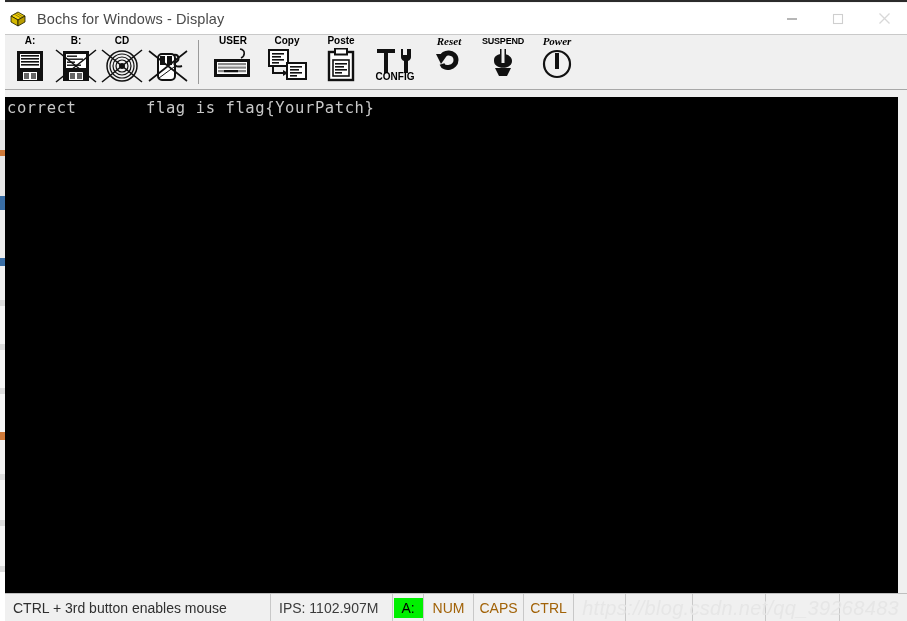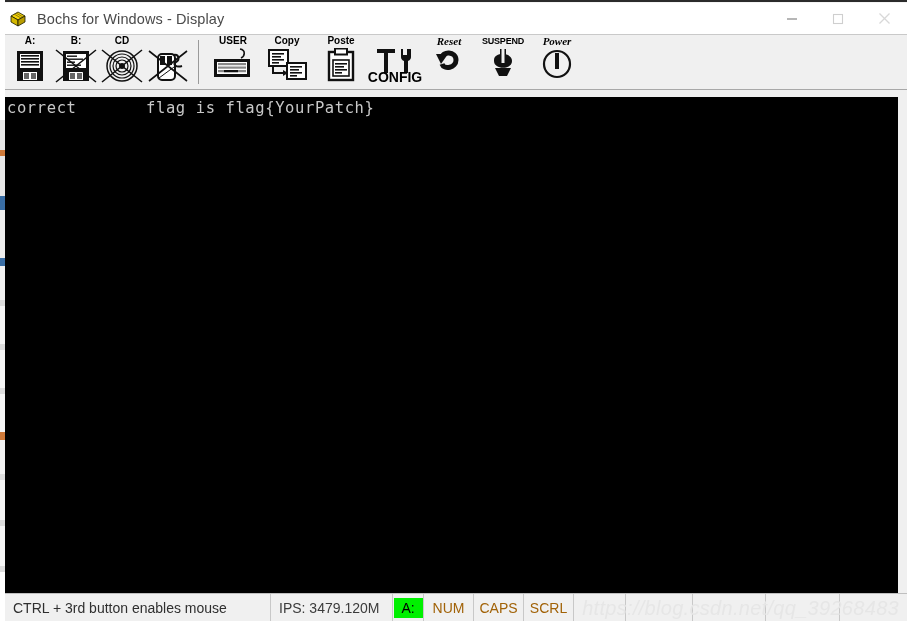--- a/index.html
+++ b/index.html
@@ -148,21 +148,21 @@
     line-height: 10px;
     height: 11px;
     white-space: nowrap;
     font-family: "Liberation Sans", sans-serif;
   }
   .tb-label.ital { font-style: italic; font-family: "Liberation Serif", serif; font-size: 11px; }
   .tb-label.small { font-size: 9px; letter-spacing: -0.2px; }
   .tb-glyph { margin-top: 1px; }
   .tb-glyph svg { display: block; }
   .tb-sublabel {
-    font-size: 14px;
+    font-size: 10px;
     font-weight: bold;
     line-height: 8px;
     color: #000;
     margin-top: -1px;
   }
 
   
   .display-wrap {
     flex: 1 1 auto;
     position: relative;
@@ -474,27 +474,27 @@
     </div>
 
     <div class="display-wrap">
       <div class="vga">
         <div class="vga-line">correct       flag is flag{YourPatch}</div>
       </div>
     </div>
 
     <div class="statusbar">
       <div class="sb-cell sb-msg">CTRL + 3rd button enables mouse</div>
-      <div class="sb-cell sb-ips">IPS: 3479.120M</div>
+      <div class="sb-cell sb-ips">IPS: 1102.907M</div>
       <div class="sb-cell sb-led">
         <span class="chip">A:</span>
       </div>
       <div class="sb-cell sb-flag">NUM</div>
       <div class="sb-cell sb-flag">CAPS</div>
-      <div class="sb-cell sb-flag">SCRL</div>
+      <div class="sb-cell sb-flag">CTRL</div>
       <div class="sb-cell sb-gap1"></div>
       <div class="sb-cell sb-gap2"></div>
       <div class="sb-cell sb-gap3"></div>
       <div class="sb-cell sb-gap4"></div>
       <div class="sb-cell sb-gapend"></div>
       <div class="watermark">https://blog.csdn.net/qq_39268483</div>
     </div>
 
   </div>
 </div>

